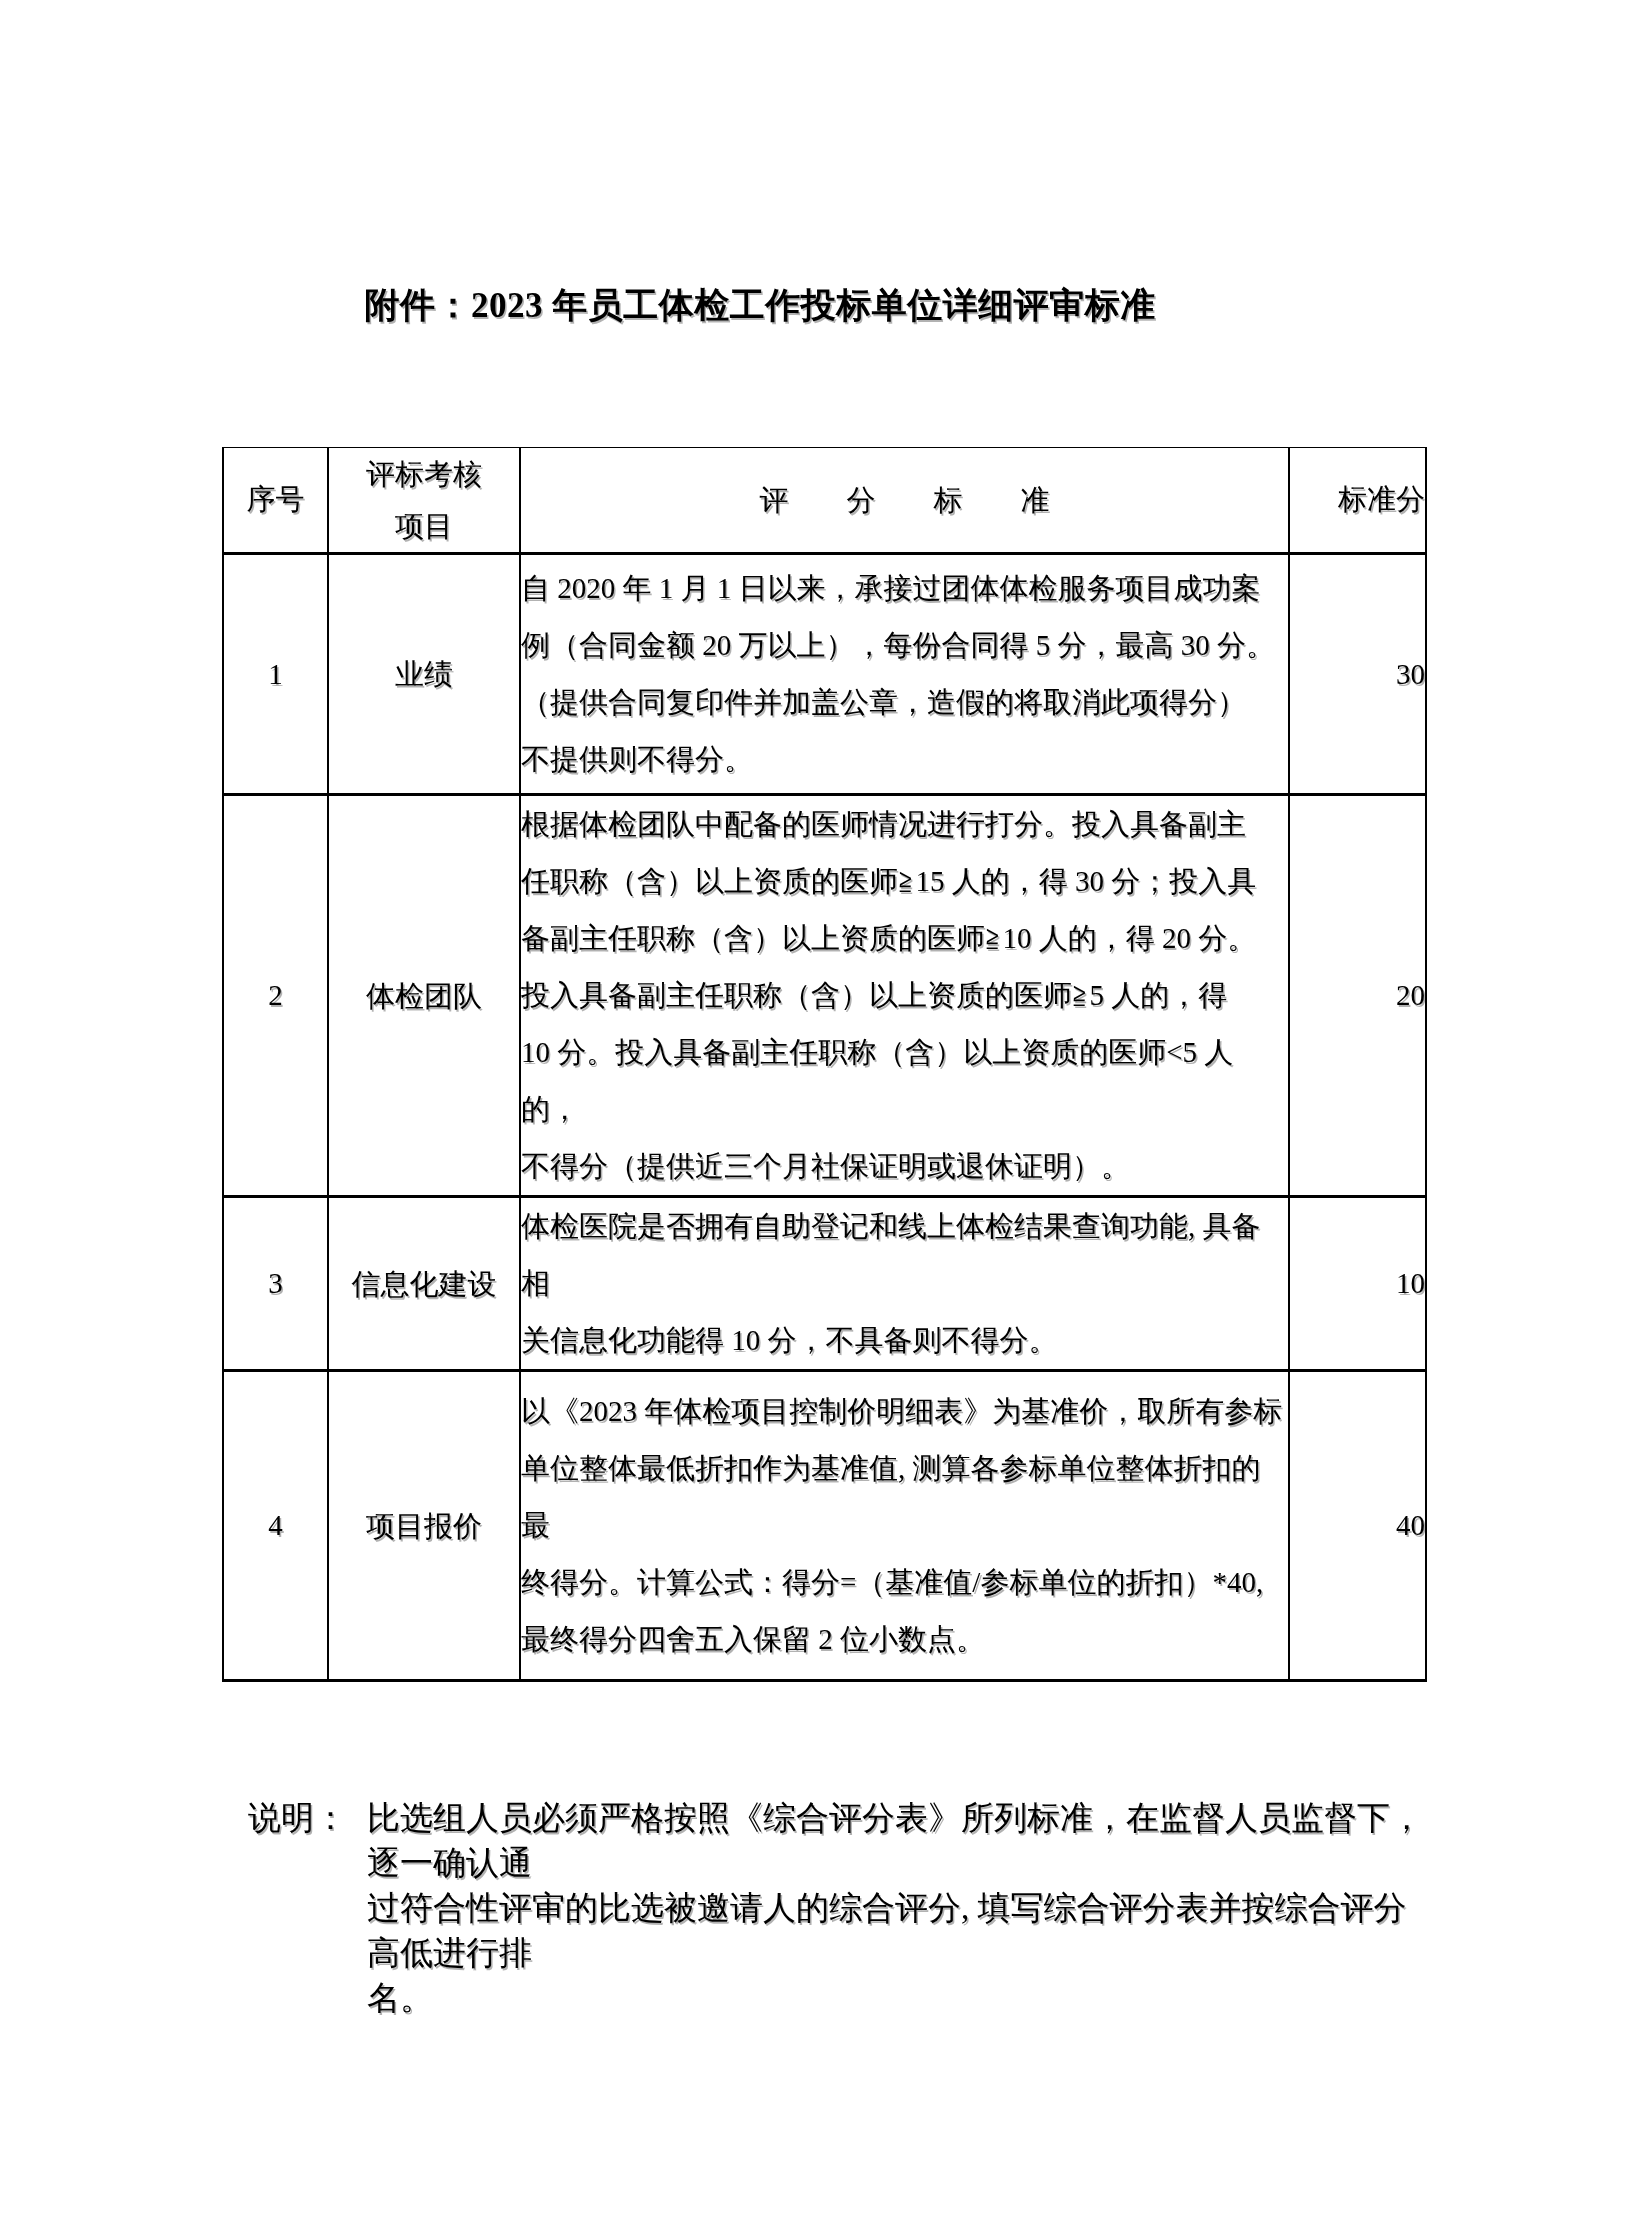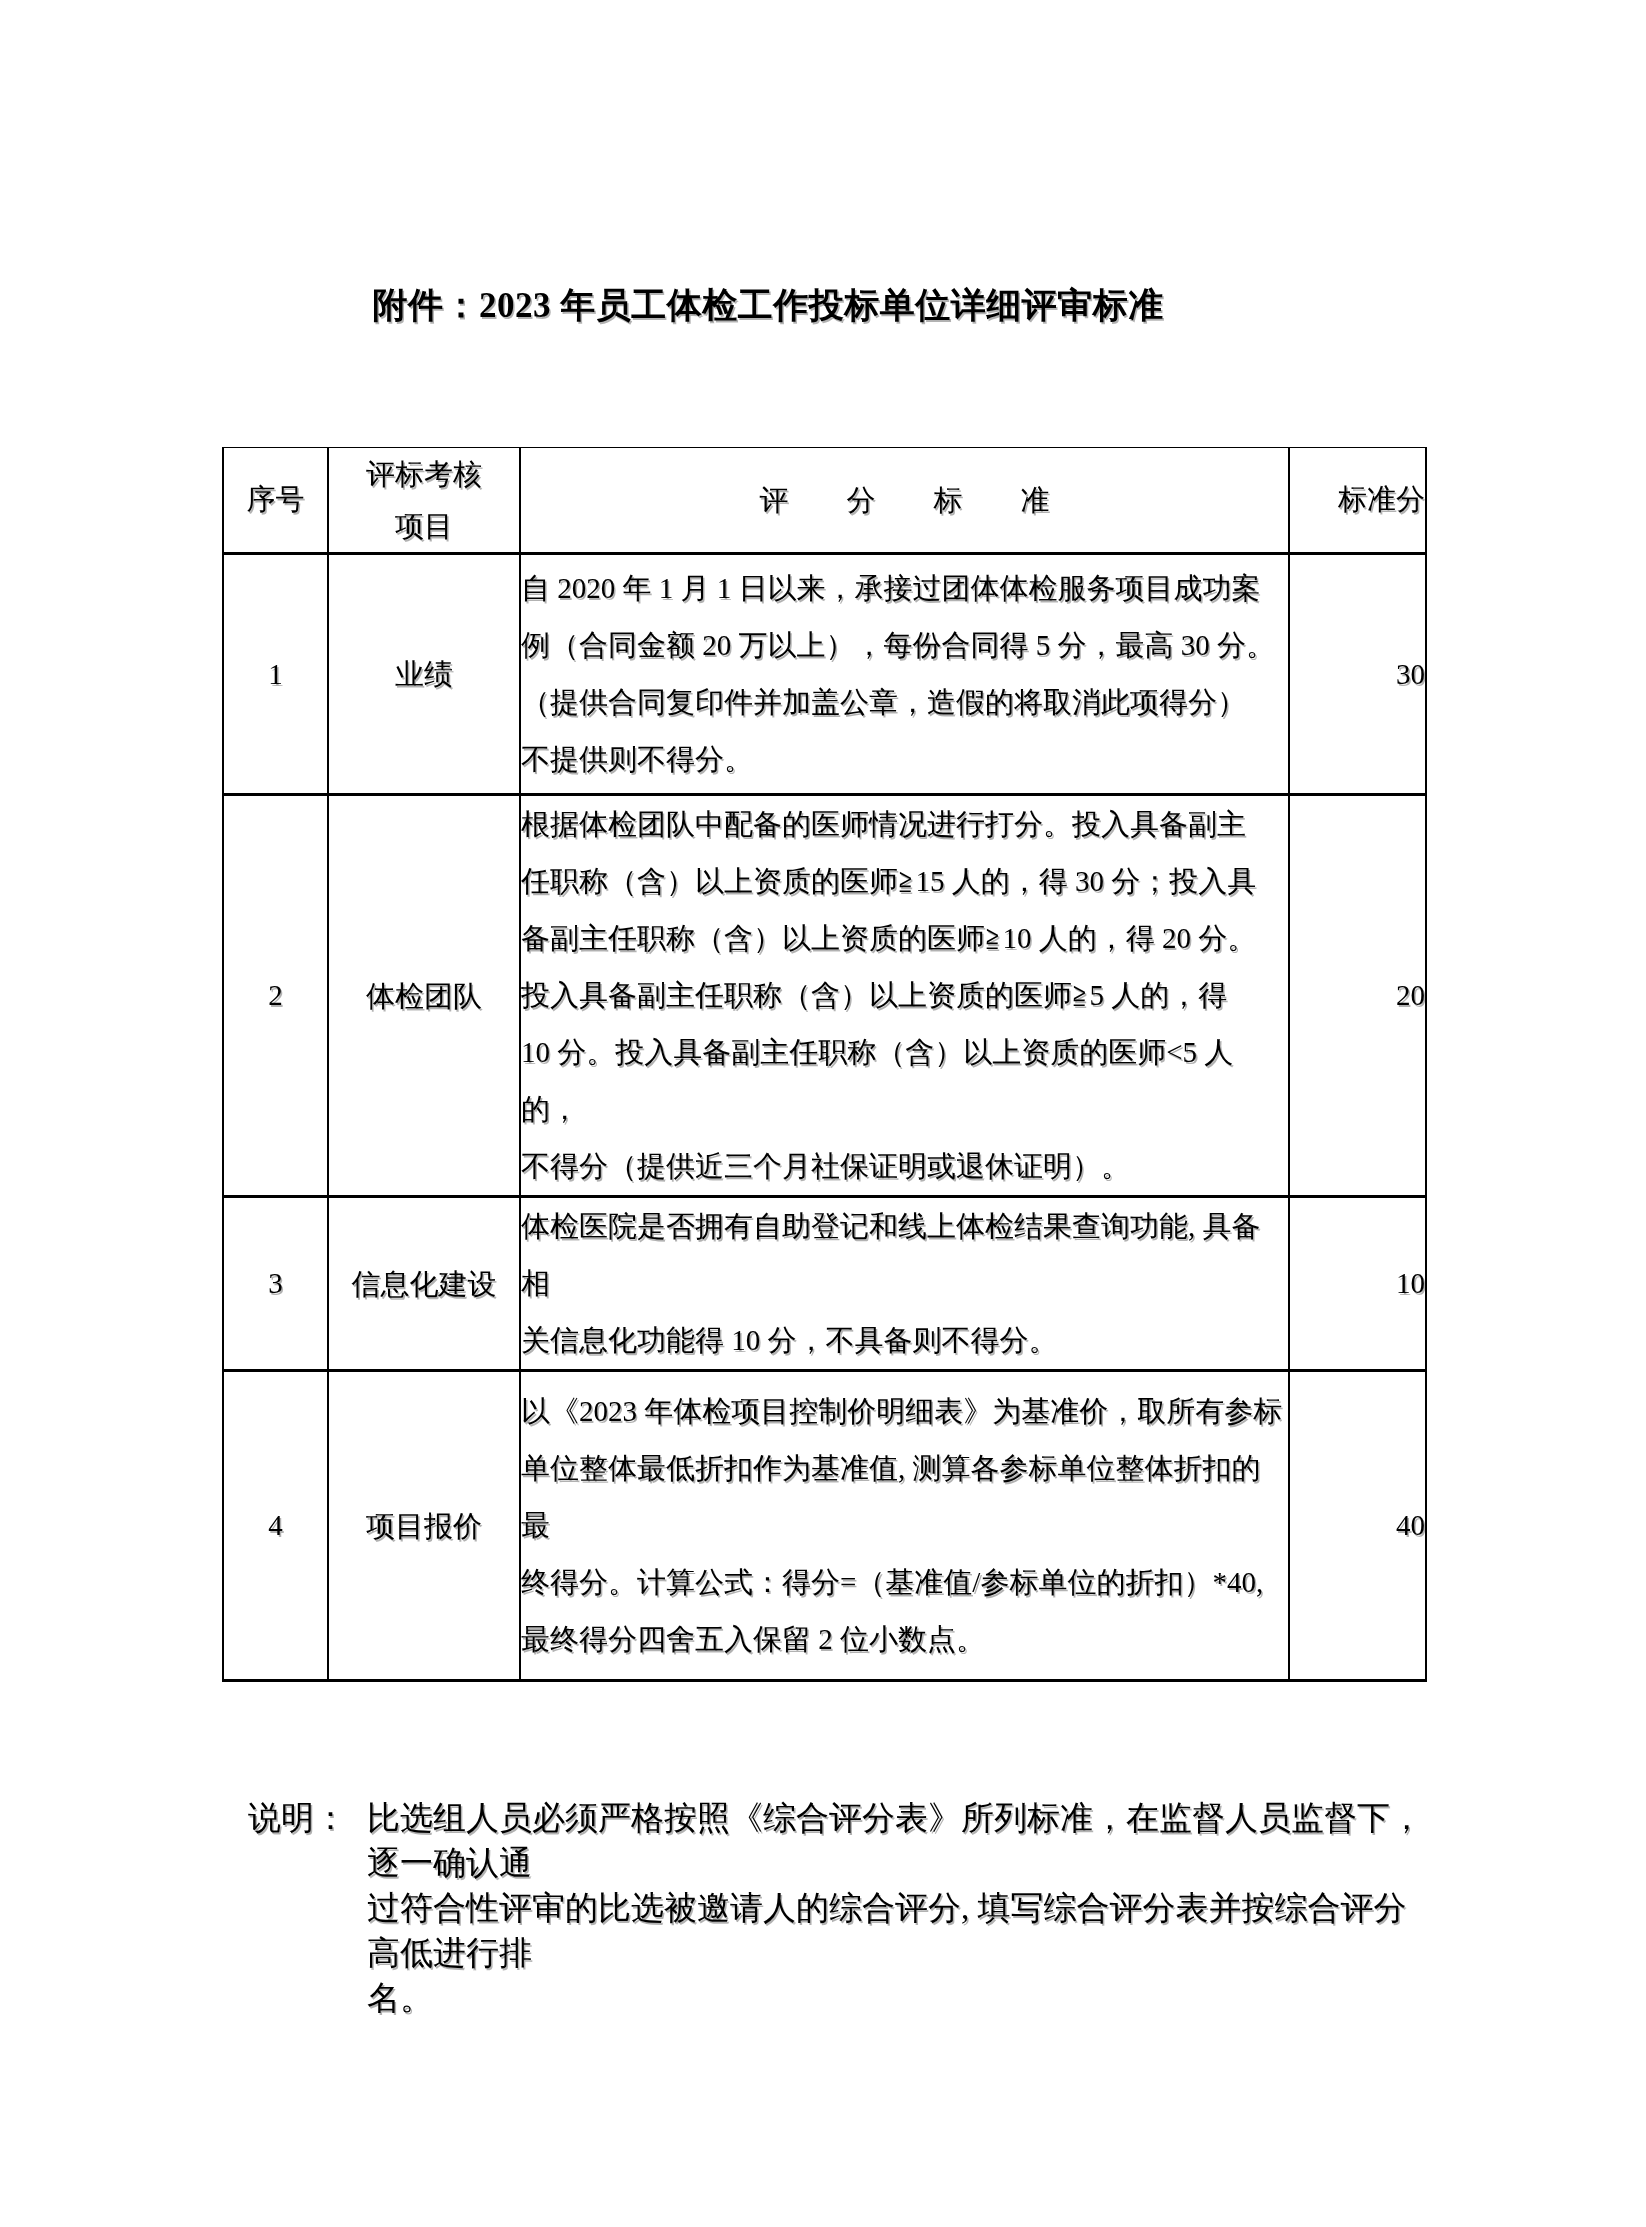--- a/index.html
+++ b/index.html
@@ -24,21 +24,20 @@
     position: absolute;
     top: 284px;
     left: 0;
     width: 1520px;
     text-align: center;
     font-size: 35px;
     font-weight: bold;
     line-height: 1.25;
     letter-spacing: 0.5px;
     white-space: nowrap;
-    margin-left: 8px;
   }
   
   .score-table-wrap {
     position: absolute;
     top: 447px;
     left: 222px;
   }
   table.score-table {
     border-collapse: collapse;
     table-layout: fixed;

